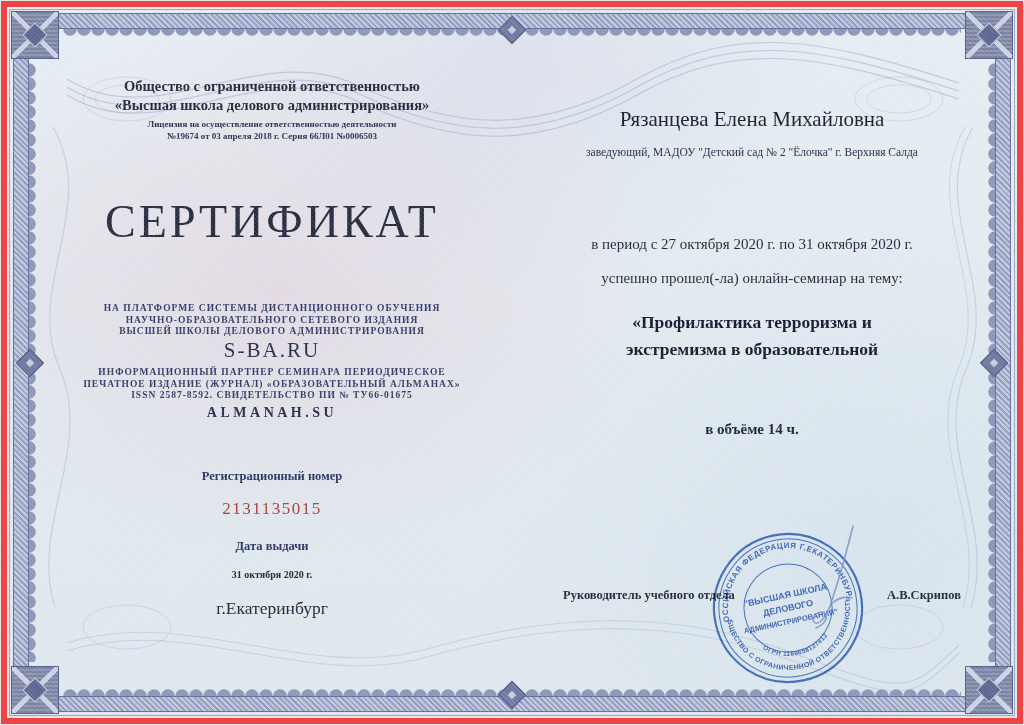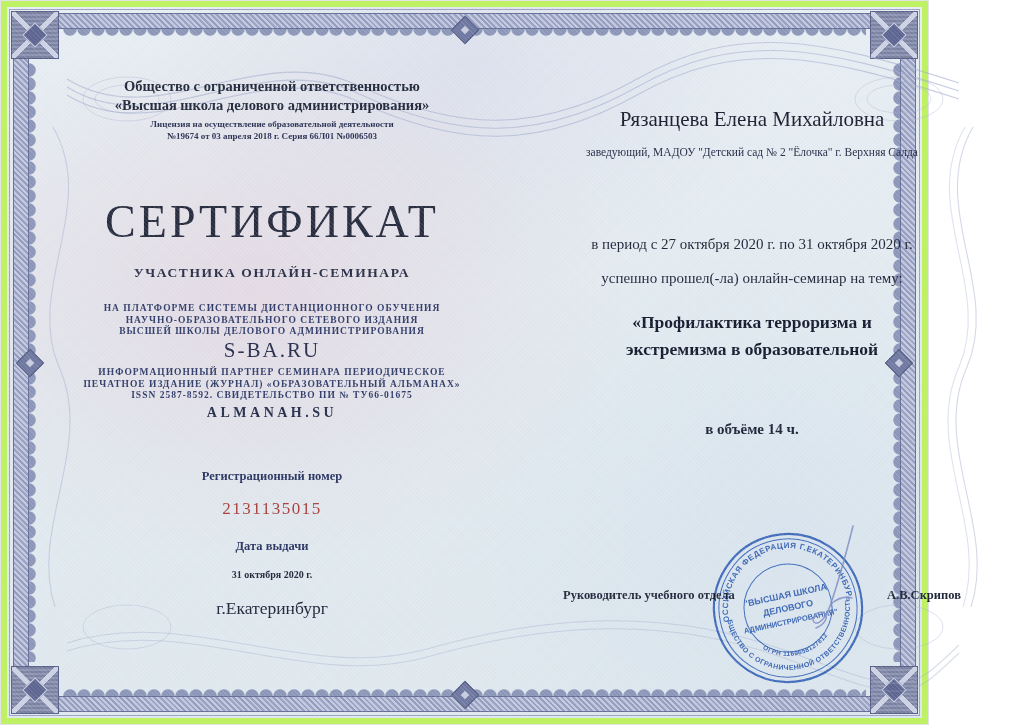--- a/index.html
+++ b/index.html
@@ -1,17 +1,17 @@
 <!DOCTYPE html>
 <html><head>
 <meta charset="utf-8">
 <style>
   * { margin:0; padding:0; box-sizing:border-box; }
   body { width:1024px; height:725px; background:#ffffff; font-family:"Liberation Serif","DejaVu Serif",serif; overflow:hidden; }
-  .page { position:relative; width:929px; height:725px; background:#bef264; border:1px solid #e3e3e6; }
+  .page { position:relative; width:1024px; height:725px; background:#ef4444; border:1px solid #e3e3e6; }
 
   
   .cert {
     position:absolute; inset:6px;
     background:
       radial-gradient(540px 380px at 27% 40%, rgba(228,200,214,0.50), rgba(228,200,214,0) 70%),
       radial-gradient(420px 300px at 50% 8%, rgba(203,201,226,0.35), rgba(203,201,226,0) 75%),
       radial-gradient(500px 420px at 85% 75%, rgba(206,220,236,0.45), rgba(206,220,236,0) 75%),
       linear-gradient(180deg,#e7eef3 0%, #e2ebf0 55%, #dfe8ee 100%);
   }
@@ -141,26 +141,25 @@
         <ellipse cx="892" cy="92" rx="32" ry="14"></ellipse>
         <ellipse cx="120" cy="620" rx="44" ry="22"></ellipse>
         <ellipse cx="892" cy="620" rx="44" ry="22"></ellipse>
       </g>
     </svg>
 
     <div class="abs col-left" style="top:70px">
       <div class="issuer-line">Общество с ограниченной ответственностью</div>
       <div class="issuer-line">«Высшая школа делового администрирования»</div>
       <div style="height:4px"></div>
-      <div class="license-line">Лицензия на осуществление образовательной деятельности</div>
+      <div class="license-line">Лицензия на осуществление ответственностью деятельности</div>
       <div class="license-line">№19674 от 03 апреля 2018 г. Серия 66Л01 №0006503</div>
     </div>
 
     <div class="abs col-left title" style="top:188px">СЕРТИФИКАТ</div>
-    <div class="abs col-left subtitle" style="top:258px">УЧАСТНИКА ОНЛАЙН-СЕМИНАРА</div>
 
     <div class="abs col-left" style="top:296px">
       <div class="caps-line">НА ПЛАТФОРМЕ СИСТЕМЫ ДИСТАНЦИОННОГО ОБУЧЕНИЯ</div>
       <div class="caps-line">НАУЧНО-ОБРАЗОВАТЕЛЬНОГО СЕТЕВОГО ИЗДАНИЯ</div>
       <div class="caps-line">ВЫСШЕЙ ШКОЛЫ ДЕЛОВОГО АДМИНИСТРИРОВАНИЯ</div>
       <div class="site-big" style="margin-top:0">S-BA.RU</div>
     </div>
 
     <div class="abs col-left" style="top:360px">
       <div class="caps-line">ИНФОРМАЦИОННЫЙ ПАРТНЕР СЕМИНАРА ПЕРИОДИЧЕСКОЕ</div>

